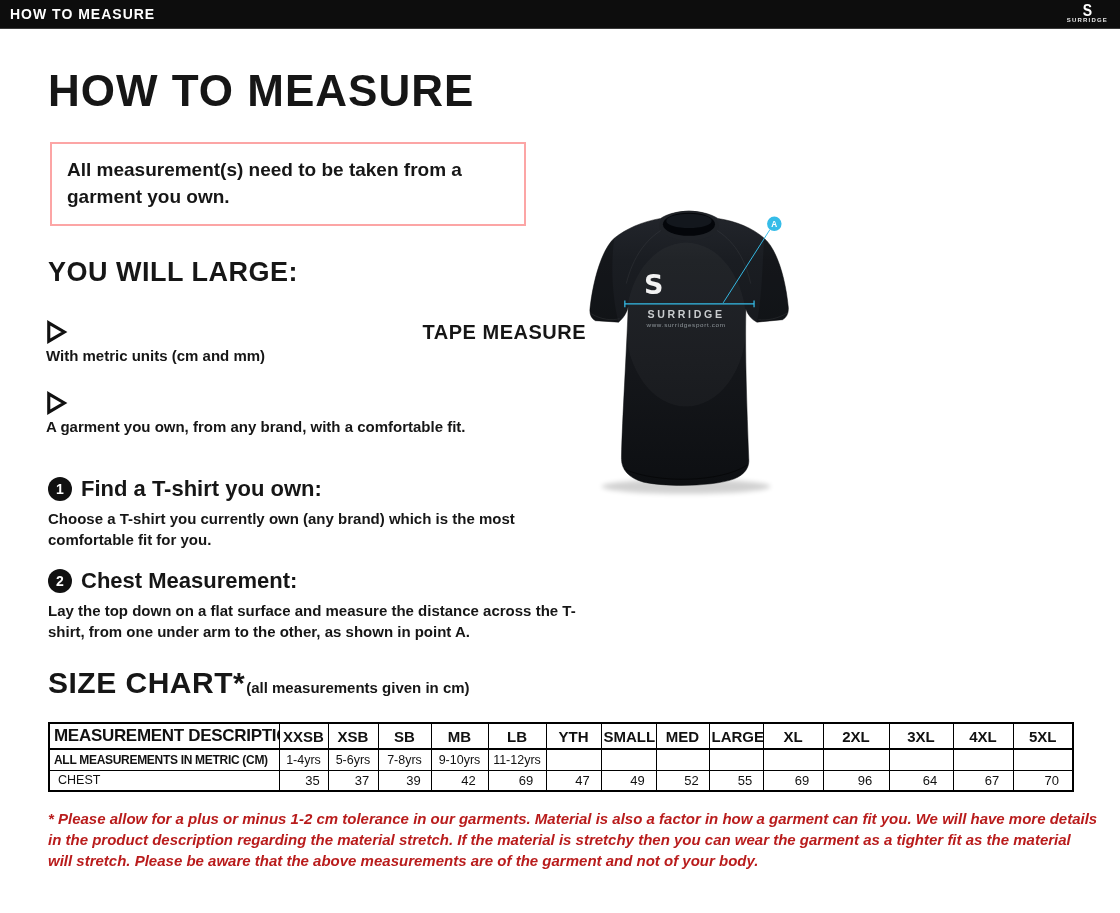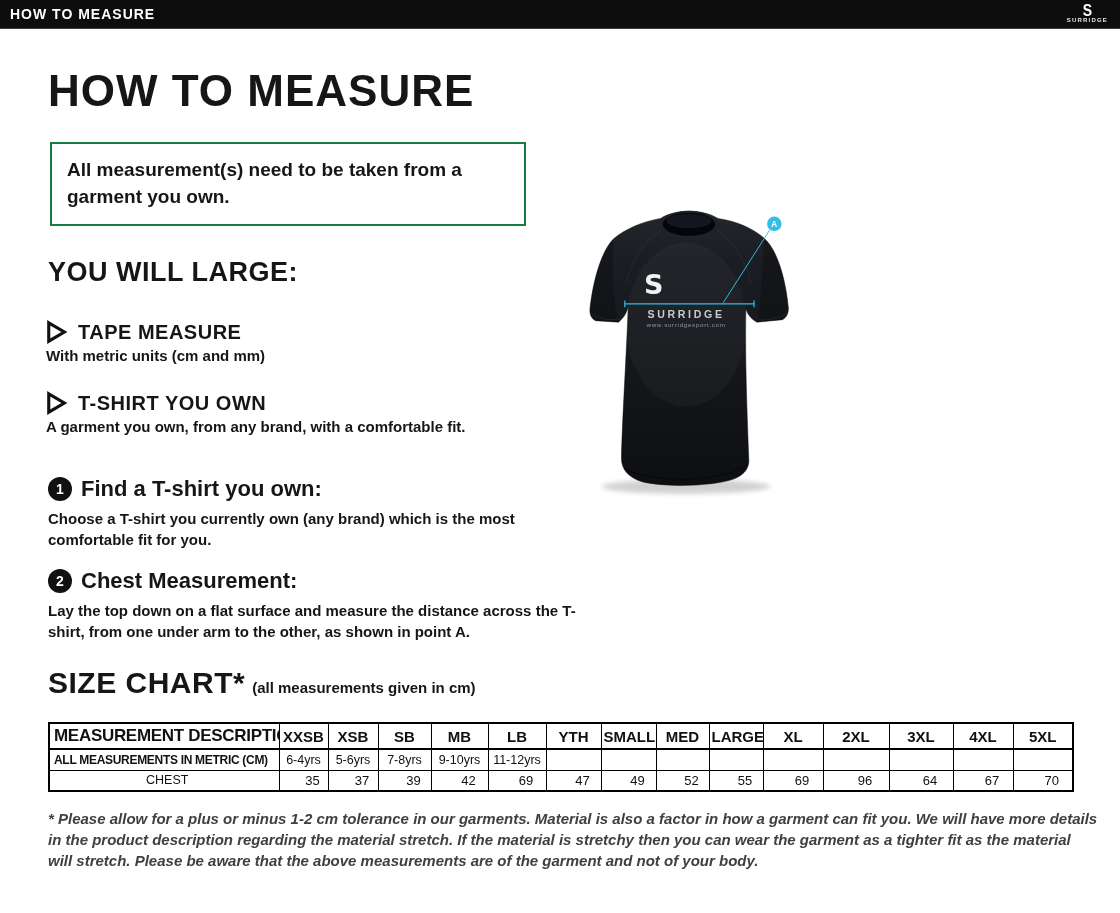--- a/index.html
+++ b/index.html
@@ -15,62 +15,62 @@
   .topbar-title { color:#fff; font-size:14px; font-weight:bold; letter-spacing:1px; }
   .topbar-logo { display:flex; flex-direction:column; align-items:center; line-height:1; padding-right:4px; }
   .topbar-logo .s-glyph { color:#fff; font-size:14px; font-weight:900; line-height:.85;
                           transform:scaleY(1.15); }
   .topbar-logo .word { color:#e8e8e8; font-size:6px; font-weight:bold; letter-spacing:1.2px; margin-top:1px; }
 
   
   .page-title { position:absolute; left:48px; top:66px; font-size:44px; font-weight:800;
                 letter-spacing:1px; color:#161616; }
   .notice-box { position:absolute; left:50px; top:142px; width:476px; min-height:82px;
-                border:2px solid #15803d; padding:13px 15px; display:flex; align-items:center; }
+                border:2px solid #fca5a5; padding:13px 15px; display:flex; align-items:center; }
   .notice-box p { font-size:19px; font-weight:bold; line-height:1.42; color:#161616; }
 
   .ywn-heading { position:absolute; left:48px; top:257px; font-size:27px; font-weight:800;
                  letter-spacing:.5px; color:#161616; }
 
   .need-item { position:absolute; left:46px; width:540px; }
-  .need-item .row { display:flex; align-items:center; gap:10px; }
+  .need-item .row { display:flex; align-items:center; gap:10px;justify-content:space-between; }
   .need-item .title { font-size:20px; font-weight:800; letter-spacing:.5px; color:#161616; }
   .need-item .desc { font-size:15px; font-weight:bold; margin-top:3px; color:#161616; }
   .tri-icon { width:22px; height:24px; flex:0 0 22px; }
 
   .step-item { position:absolute; left:48px; width:535px; }
   .step-item .row { display:flex; align-items:center; gap:9px; }
   .step-badge { width:24px; height:24px; border-radius:50%; background:#111; color:#fff;
                 display:flex; align-items:center; justify-content:center;
                 font-size:14px; font-weight:bold; flex:0 0 24px; }
   .step-title { font-size:22px; font-weight:800; color:#161616; }
   .step-desc { font-size:15px; font-weight:bold; line-height:1.4; margin-top:6px; color:#161616; }
 
   
-  .sc-head { position:absolute; left:48px; top:666px; display:flex; align-items:baseline; gap:7px; }
+  .sc-head { position:absolute; left:48px; top:666px; display:flex; align-items:baseline; gap:1px; }
   .sc-title { font-size:30px; font-weight:800; letter-spacing:.5px; color:#161616; }
   .sc-note { font-size:15px; font-weight:bold; color:#161616; }
 
   table.size-chart { position:absolute; left:48px; top:722px; width:1024px;
                      border-collapse:collapse; table-layout:fixed; background:#fff; }
   table.size-chart th, table.size-chart td { border:1px solid #000; text-align:center;
                      overflow:hidden; white-space:nowrap; padding:0 2px; }
   table.size-chart { border:2px solid #000; }
   tr.hdr { height:26px; }
   tr.hdr th { border-bottom:2px solid #000; font-size:15px; font-weight:bold; }
   tr.hdr th.desc { font-size:17px; text-align:left; padding-left:4px; letter-spacing:-.3px; }
   tr.metric { height:21px;padding-left:46px; }
   tr.metric td { font-size:12.5px; }
   tr.metric td.lbl { font-weight:bold; text-align:left; padding-left:4px; font-size:12px; letter-spacing:-.3px; }
   tr.chest { height:21px; }
   tr.chest td { font-size:13px;padding-left:20px; }
-  tr.chest td.lbl { text-align:center; padding-left:8px; font-size:12.5px; }
+  tr.chest td.lbl { text-align:left; padding-left:8px; font-size:12.5px; }
 
   .footnote { position:absolute; left:48px; top:808px; width:1050px; font-size:15px;
-              font-weight:bold; font-style:italic; line-height:1.4; color:#404040; }
+              font-weight:bold; font-style:italic; line-height:1.4; color:#b91c1c; }
 
   
   .shirt-wrap { position:absolute; left:580px; top:60px; width:540px; height:612px; }
 </style>
 </head>
 <body>
 
 <div id="canvas">
 
   <div class="topbar">
@@ -97,21 +97,20 @@
       <span class="title">TAPE MEASURE</span>
     </div>
     <div class="desc">With metric units (cm and mm)</div>
   </div>
 
   <div class="need-item" style="top:391px;">
     <div class="row">
       <svg class="tri-icon" viewBox="0 0 24 26">
         <polygon points="3,3 20,13 3,23" fill="#fff" stroke="#111" stroke-width="3.4" stroke-linejoin="miter"></polygon>
       </svg>
-      <span class="title">T-SHIRT YOU OWN</span>
     </div>
     <div class="desc">A garment you own, from any brand, with a comfortable fit.</div>
   </div>
 
   <div class="step-item" style="top:476px;">
     <div class="row">
       <span class="step-badge">1</span>
       <span class="step-title">Find a T-shirt you own:</span>
     </div>
     <div class="step-desc">Choose a T-shirt you currently own (any brand) which is the most comfortable fit for you.</div>
@@ -161,21 +160,21 @@
       <th>MED</th>
       <th>LARGE</th>
       <th>XL</th>
       <th>2XL</th>
       <th>3XL</th>
       <th>4XL</th>
       <th>5XL</th>
     </tr>
     <tr class="metric">
       <td class="lbl">ALL MEASUREMENTS IN METRIC (CM)</td>
-      <td>6-4yrs</td>
+      <td>1-4yrs</td>
       <td>5-6yrs</td>
       <td>7-8yrs</td>
       <td>9-10yrs</td>
       <td>11-12yrs</td>
       <td></td>
       <td></td>
       <td></td>
       <td></td>
       <td></td>
       <td></td>

